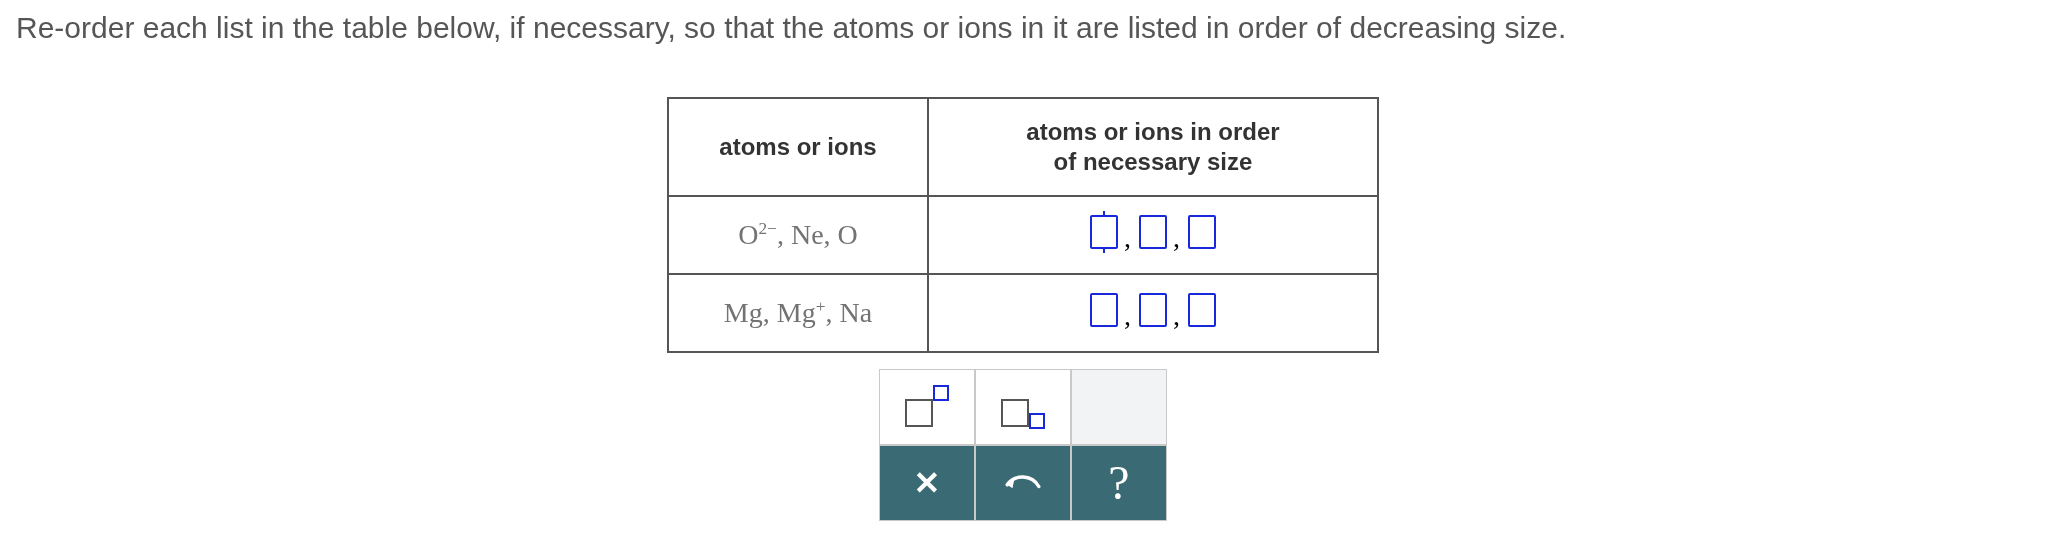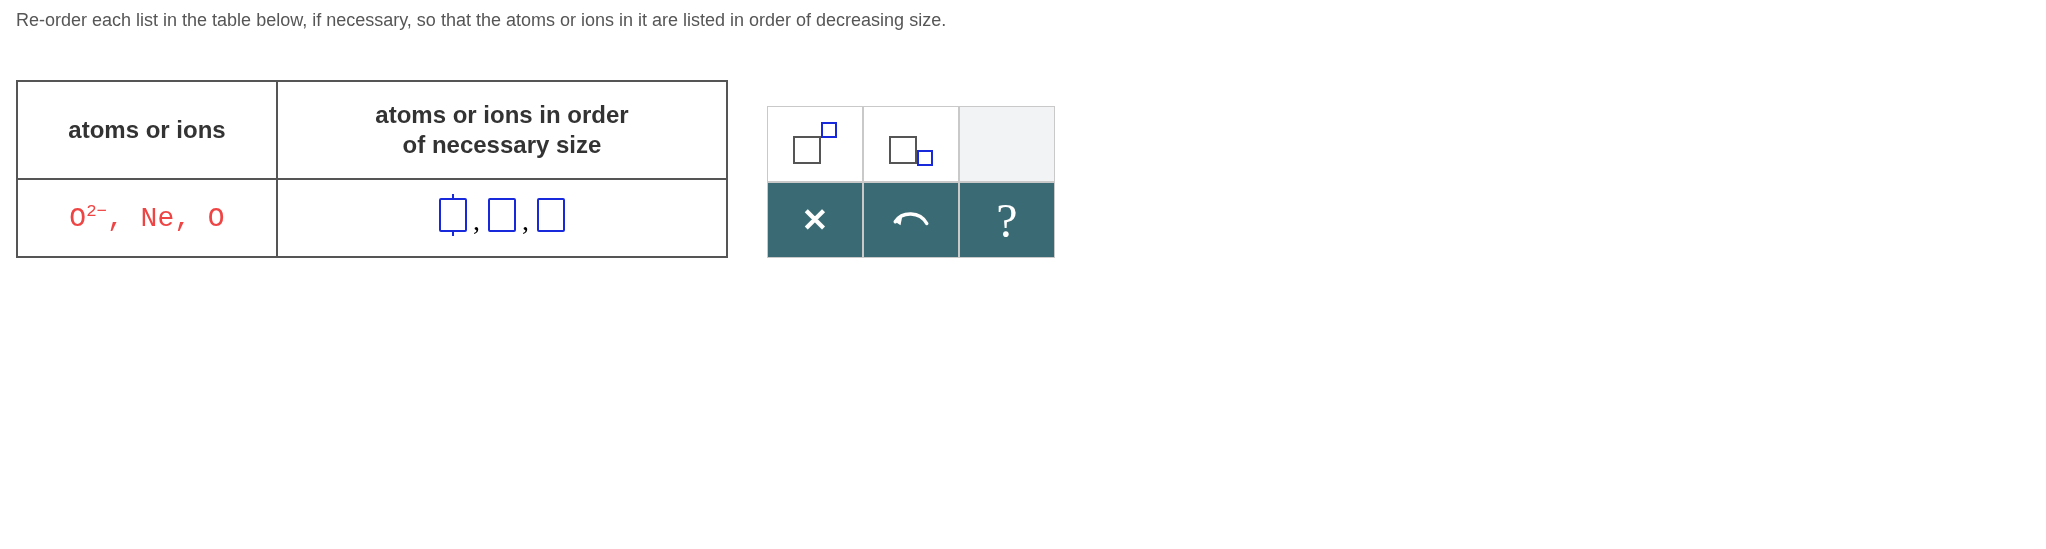--- a/index.html
+++ b/index.html
@@ -9,29 +9,30 @@
     }
     body {
       font-family: Verdana, Geneva, sans-serif;
       font-size: 24px;
       color: #565656;
       padding: 8px 16px;
       background: #fff;
     }
     .instruction {
       font-family: Verdana, Geneva, sans-serif;
-      font-size: 18px;
+      font-size: 30px;
       color: #565656;
       margin-bottom: 48px;
       line-height: 1.35;
     }
     .content-row {
       display: flex;
-      align-items: flex-end;
-      gap: 39px;
+      align-items: center;
+      gap: 16px;
+      flex-direction: column;
     }
     table.main-table {
       border-collapse: collapse;
       border: 2px solid #555;
     }
     table.main-table th,
     table.main-table td {
       border: 2px solid #555;
       padding: 18px 20px;
       text-align: center;
@@ -44,23 +45,23 @@
       font-size: 24px;
       line-height: 1.25;
     }
     .col1 {
       width: 260px;
     }
     .col2 {
       width: 450px;
     }
     .atom-label {
-      font-family: Liberation Mono, monospace;
+      font-family: Liberation Serif, serif;
       font-size: 28px;
-      color: #ef4444;
+      color: #737373;
       white-space: nowrap;
     }
     .atom-label sup {
       font-size: 0.62em;
       vertical-align: super;
       line-height: 0;
     }
     .entry-slots {
       display: inline-flex;
       align-items: center;
@@ -188,20 +189,30 @@
         <tr>
           <td class="col1"><span class="atom-label"><span>O<sup>2−</sup></span>, <span>Ne</span>, <span>O</span></span></td>
           <td class="col2"><span class="entry-slots">
               <span class="slot active"></span>
               <span class="comma">,</span>
               <span class="slot"></span>
               <span class="comma">,</span>
               <span class="slot"></span>
             </span></td>
         </tr>
+        <tr>
+          <td class="col1"><span class="atom-label"><span>Mg</span>, <span>Mg<sup>+</sup></span>, <span>Na</span></span></td>
+          <td class="col2"><span class="entry-slots">
+              <span class="slot"></span>
+              <span class="comma">,</span>
+              <span class="slot"></span>
+              <span class="comma">,</span>
+              <span class="slot"></span>
+            </span></td>
+        </tr>
       </tbody>
   </table>
 
   <div class="tool-panel">
     <div class="tool-cell">
       <span class="sup-icon superscript">
         <span class="big"></span>
           <span class="small"></span>
       </span>
     </div>

